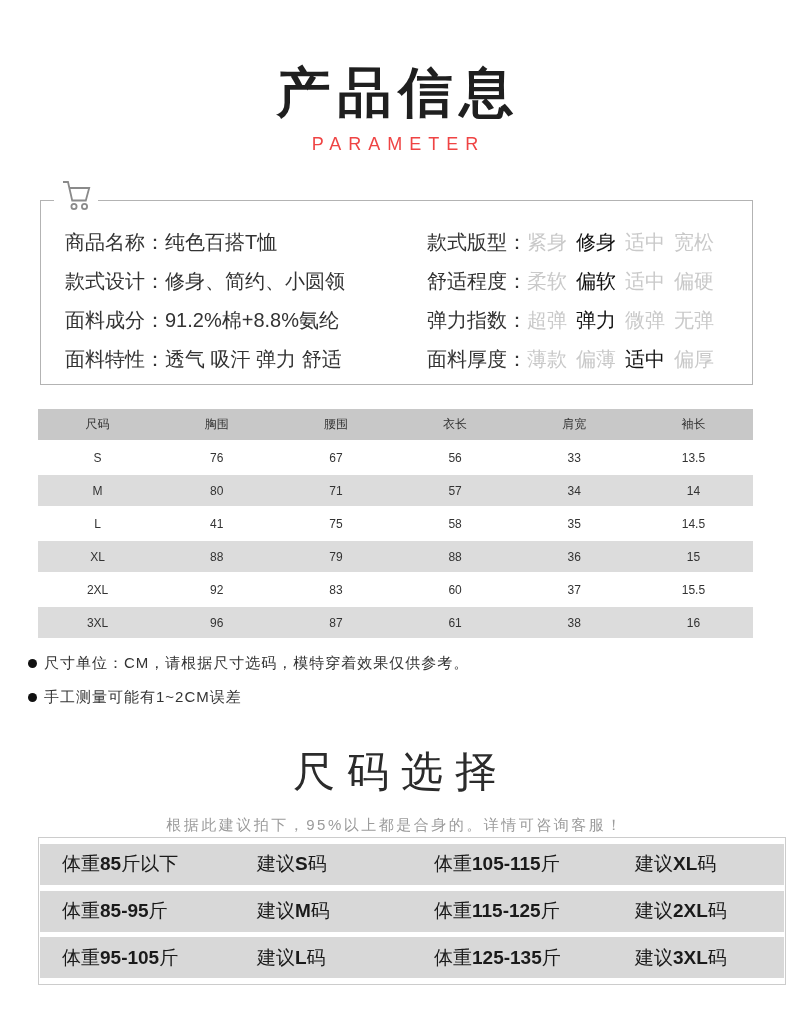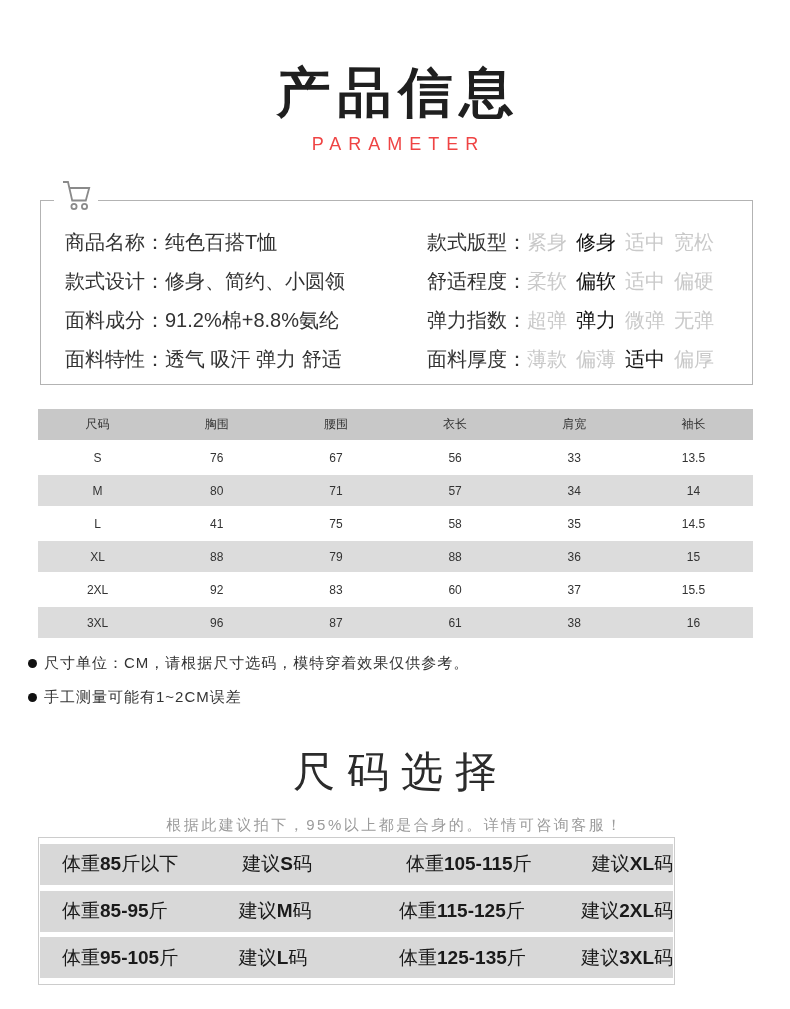--- a/index.html
+++ b/index.html
@@ -37,21 +37,21 @@
   .notes{position:absolute;top:654px;left:28px;}
   .note{display:flex;align-items:center;font-size:15px;color:#333;margin-bottom:15px;letter-spacing:1px;}
   .dot{width:9px;height:9px;border-radius:50%;background:#111;margin-right:7px;flex:0 0 auto;}
 
   
   .size-select{position:absolute;top:744px;left:0;right:0;text-align:center;}
   .ss-title{font-size:42px;color:#2b2b2b;font-weight:400;letter-spacing:12px;text-indent:12px;}
   .ss-sub{margin-top:16px;font-size:15px;color:#9b9b9b;letter-spacing:2.5px;}
 
   
-  .weight-table{position:absolute;top:837px;left:38px;width:637px;height:148px;
+  .weight-table{position:absolute;top:837px;left:38px;width:748px;height:148px;
                 border:1px solid #ccc;box-sizing:border-box;
                 display:flex;flex-direction:column;justify-content:space-evenly;}
   .wt-row{height:41px;background:#d8d8d8;display:flex;align-items:center;
           font-size:19px;color:#1a1a1a;padding-left:22px;box-sizing:border-box;margin:0 1px;}
   .wt-cell{white-space:nowrap;}
   .wt-c1{width:195px;}
   .wt-c2{width:177px;}
   .wt-c3{width:201px;}
   .wt-c4{flex:1;}
   .wt-cell b{font-weight:bold;}

